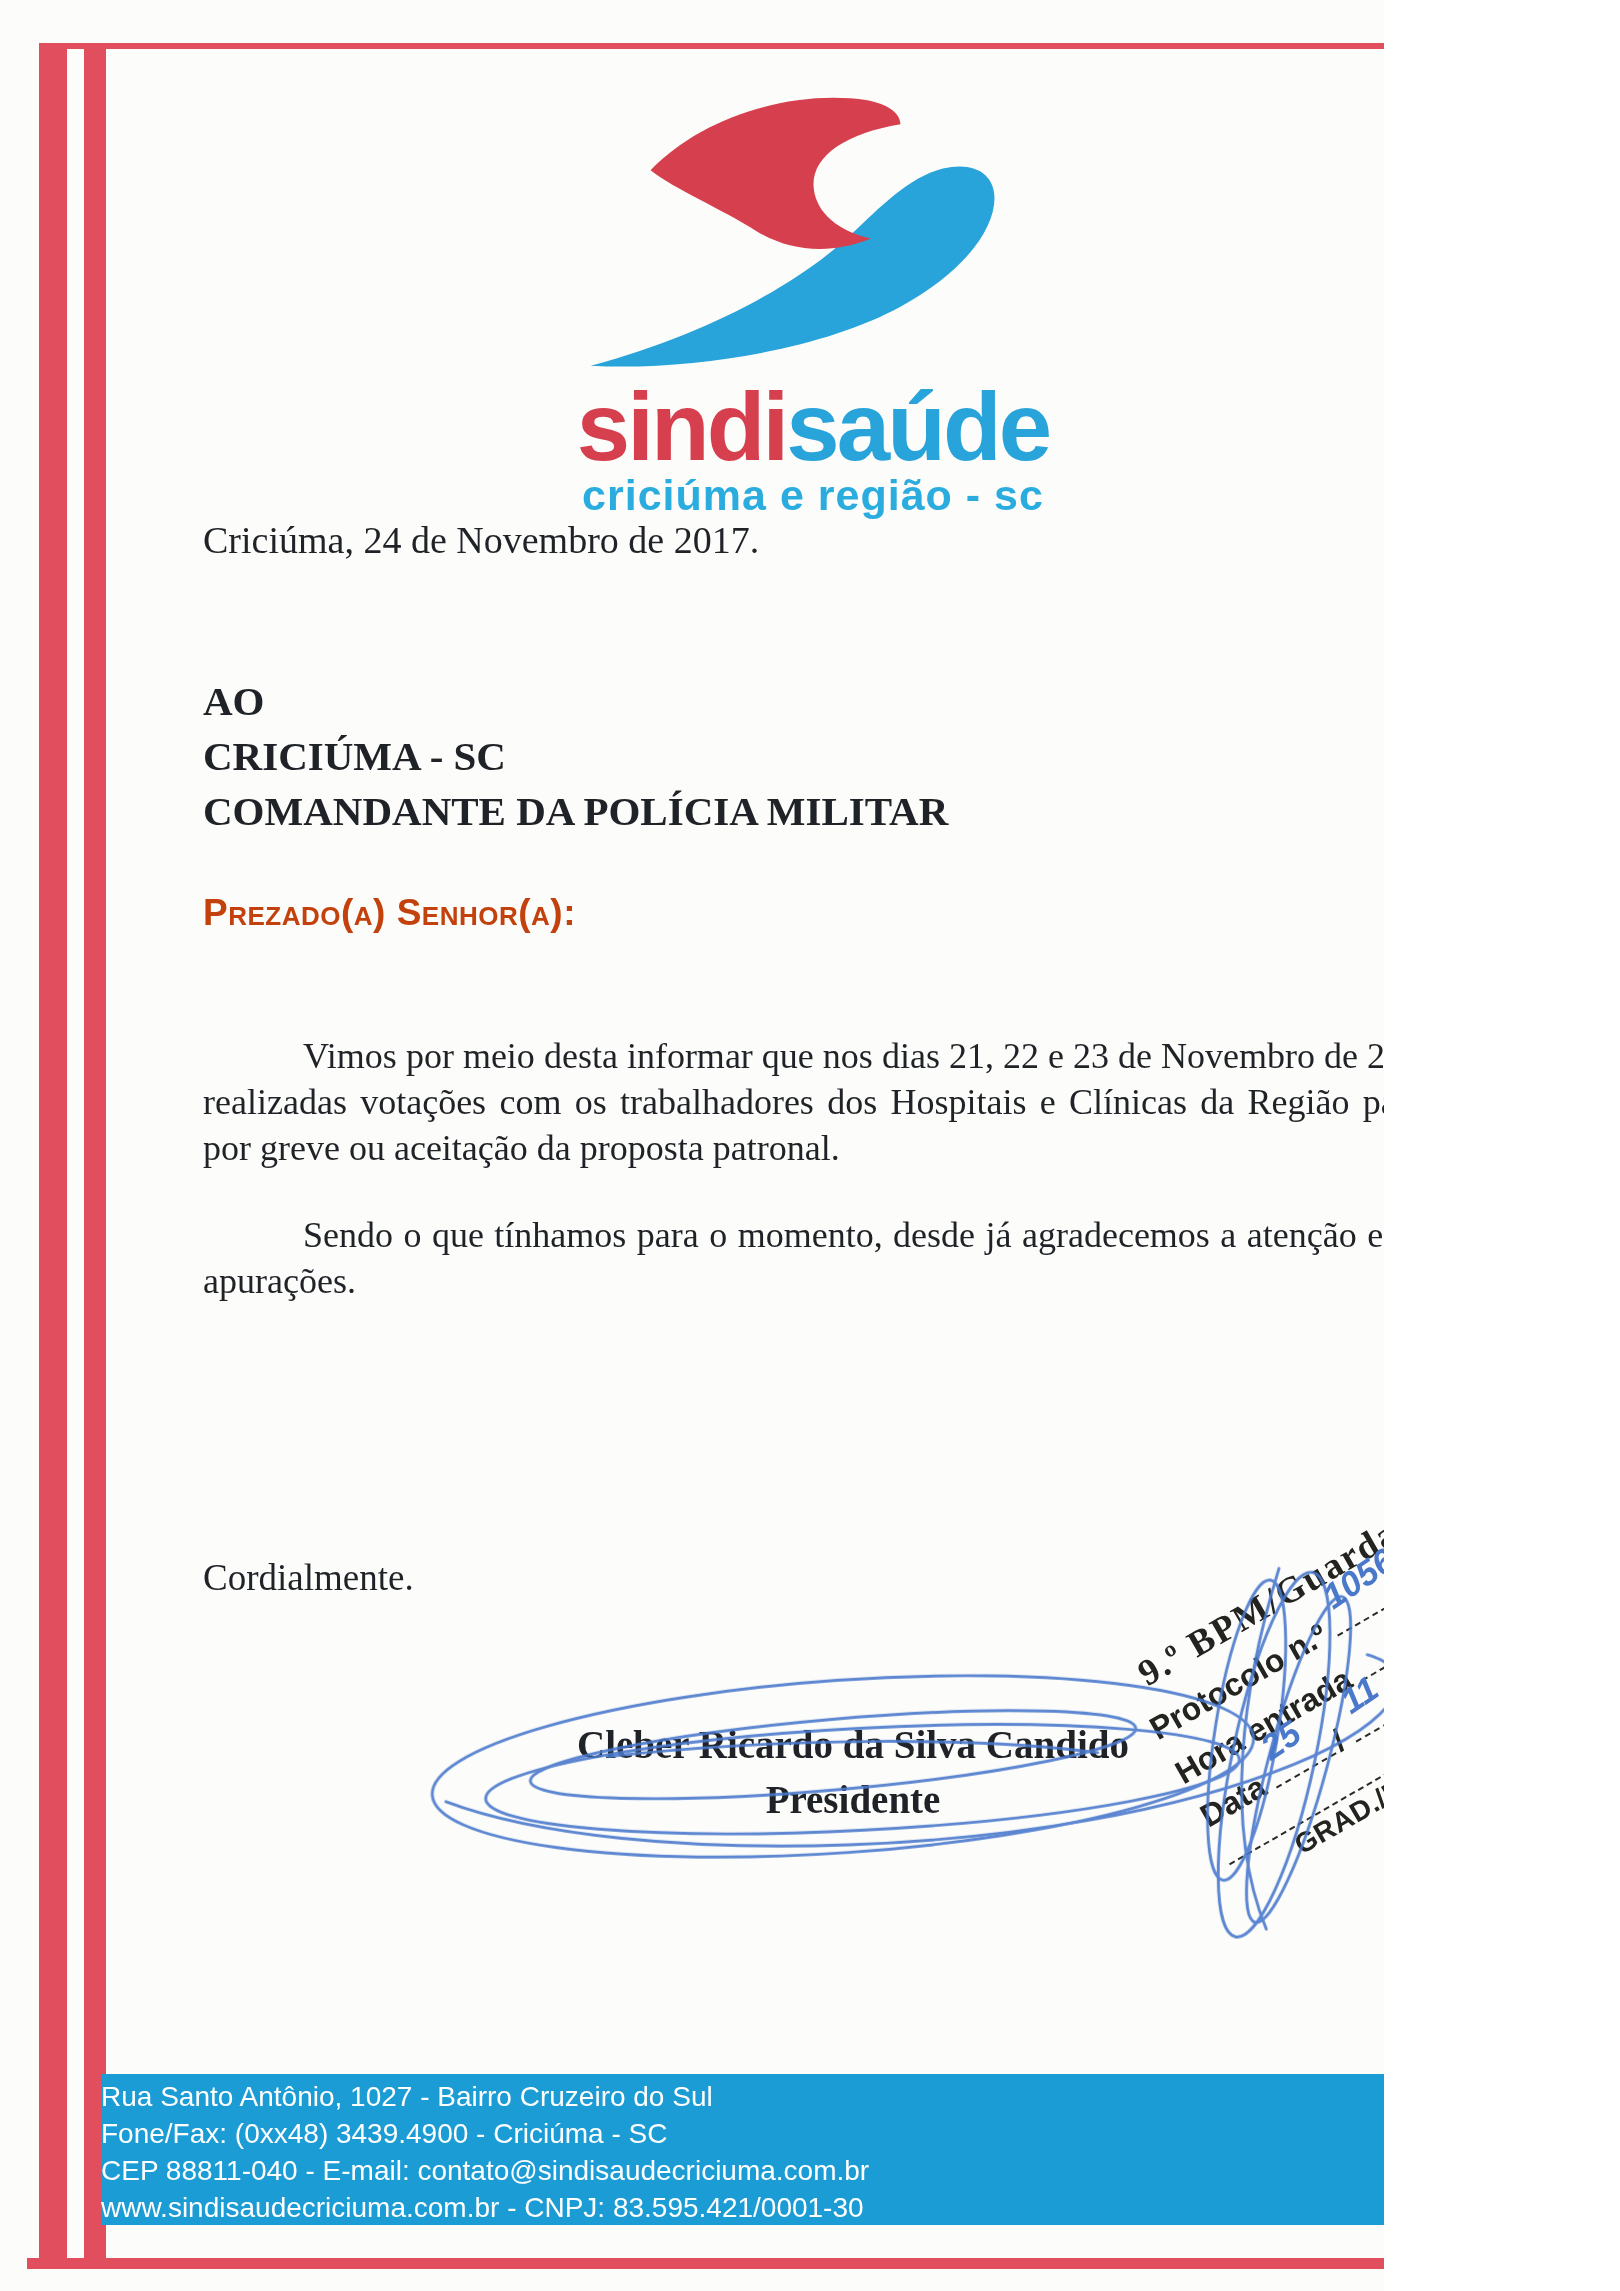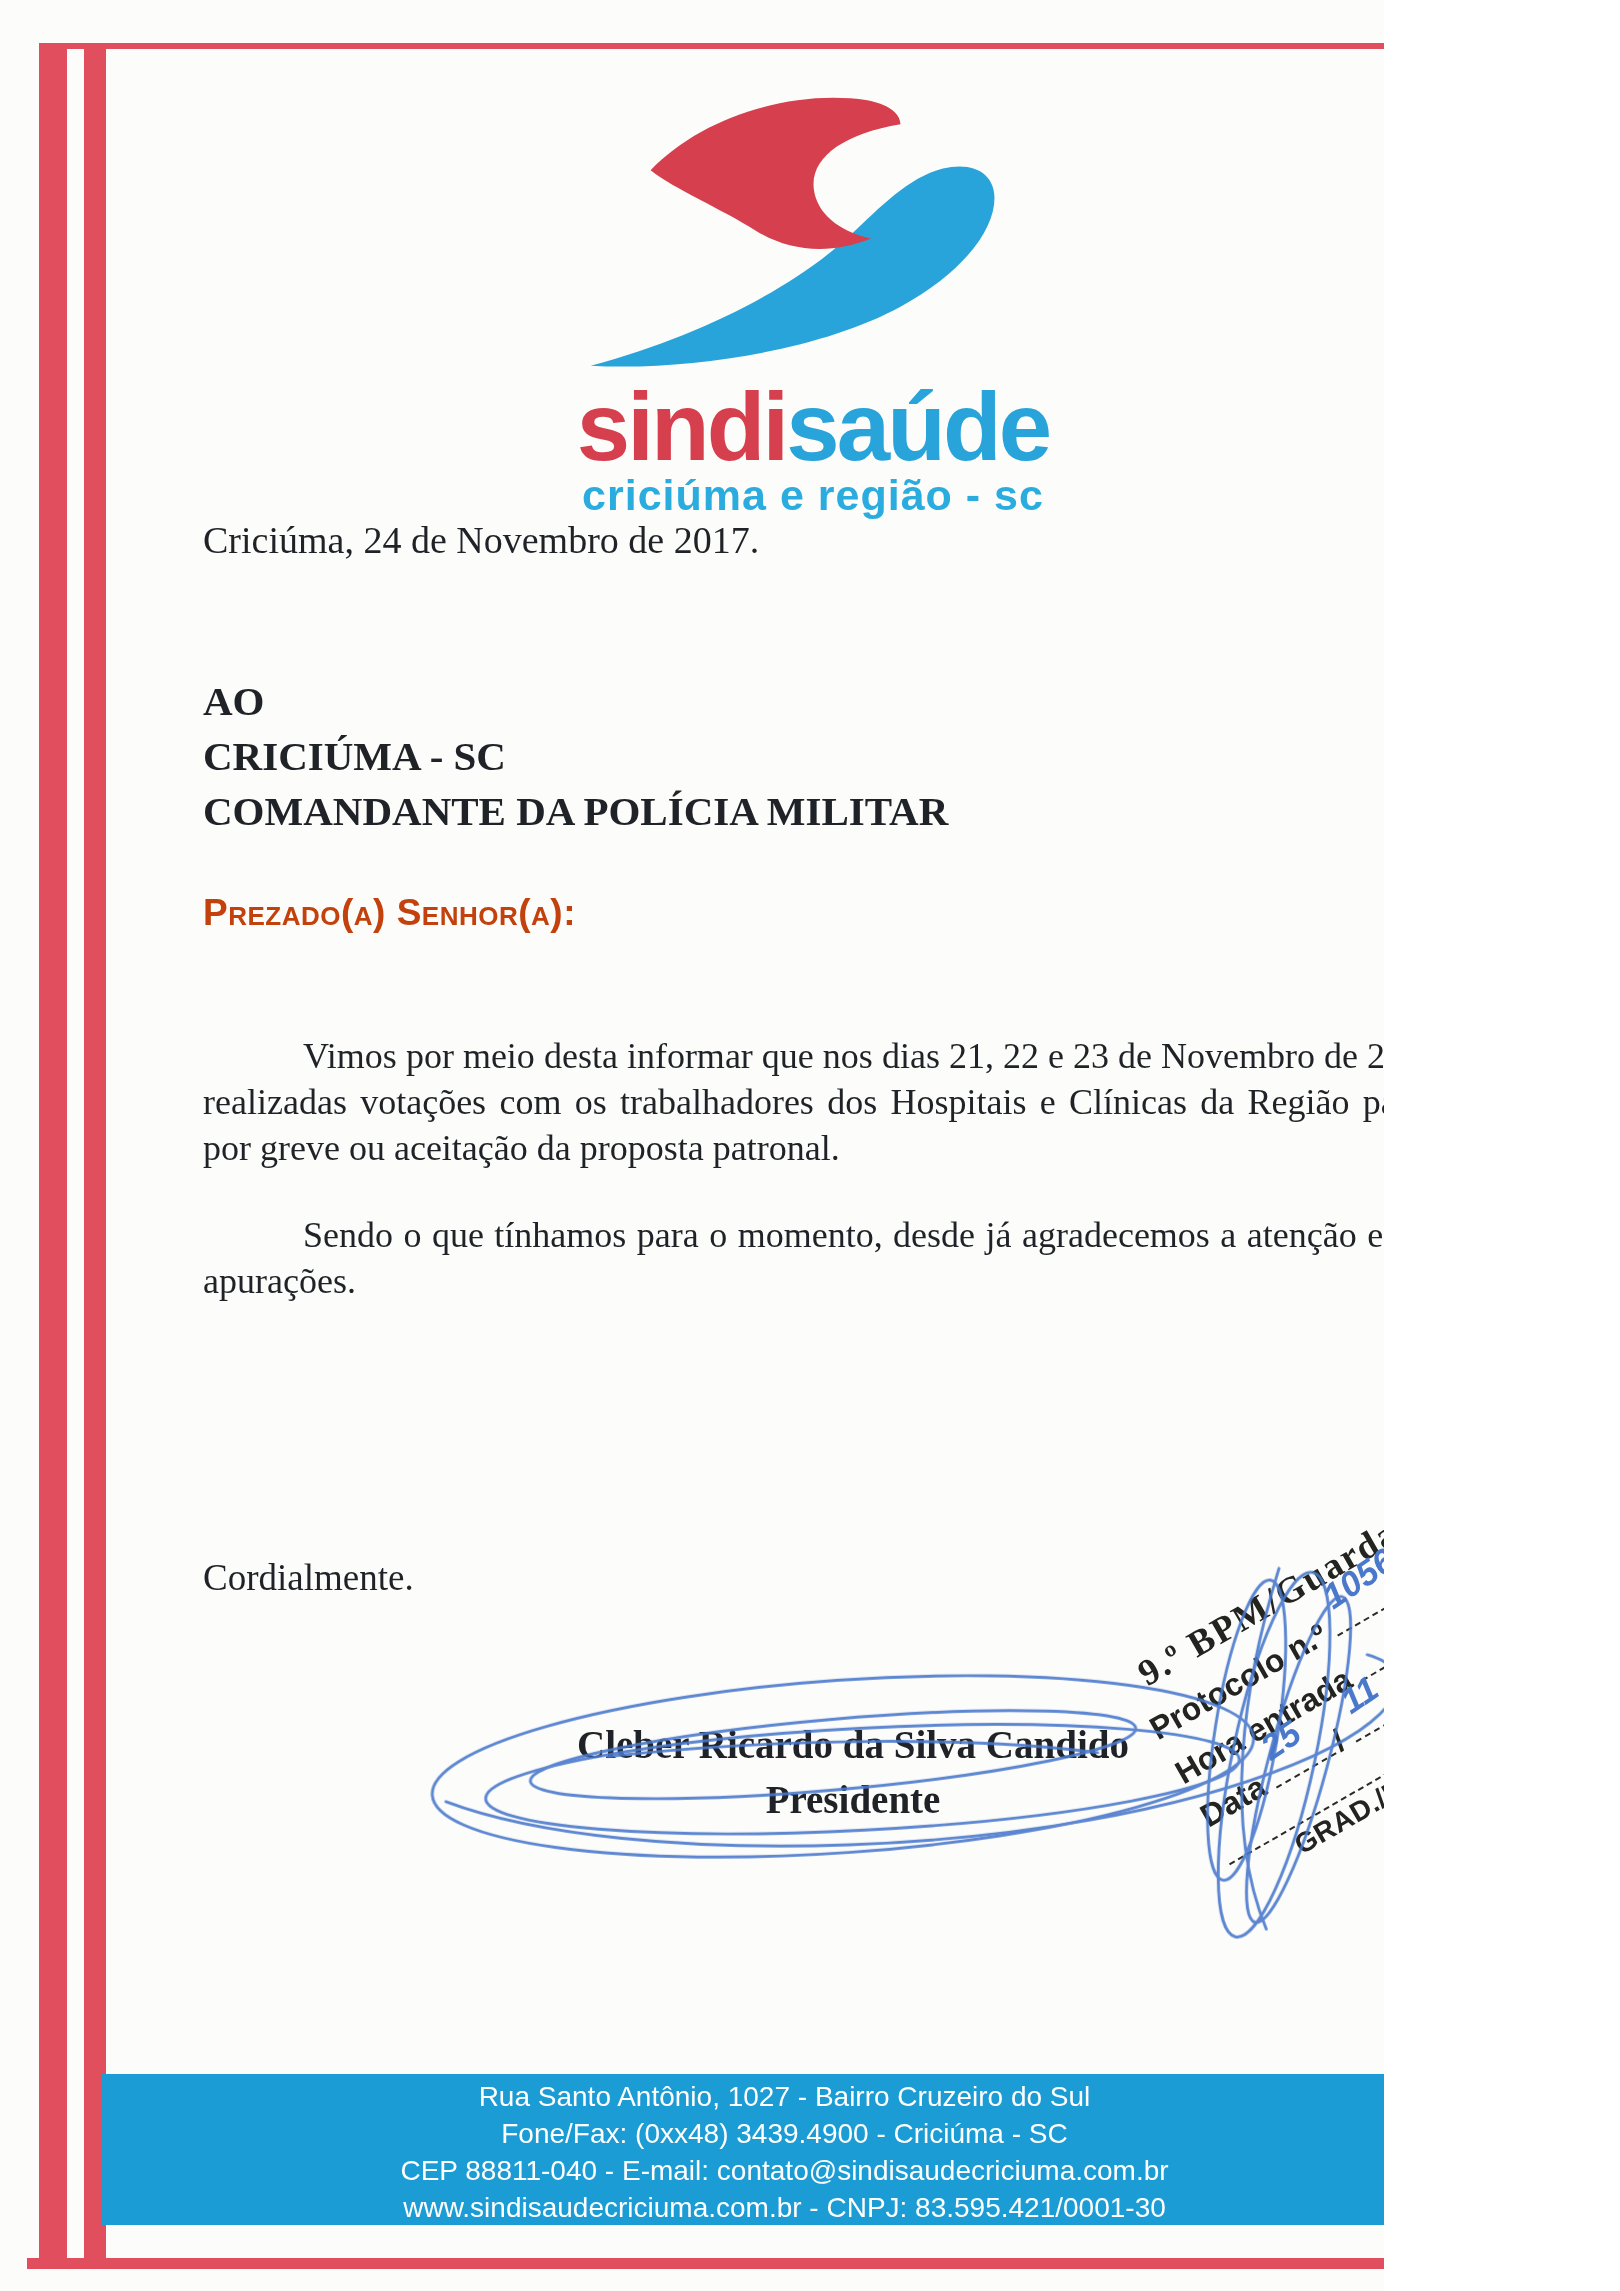--- a/index.html
+++ b/index.html
@@ -84,21 +84,21 @@
     font-style:italic;font-weight:bold;color:#4a79cc;font-size:31px;
     transform:rotate(-7deg);white-space:nowrap;
   }
   
   .pen-overlay{position:absolute;left:0;top:0;z-index:4;pointer-events:none;}
   
   .footer-bar{
     position:absolute;left:101px;top:2074px;width:1408px;height:151px;
     background:#1b9cd5;color:#ffffff;
     font-family:"Liberation Sans","DejaVu Sans",sans-serif;
-    font-size:28px;line-height:37px;text-align:center;
+    font-size:28px;line-height:37px;text-align:left;
     padding-top:3.9px;box-sizing:border-box;
   }
   .footer-bar div{padding-right:41px;white-space:nowrap;}
 </style>
 </head>
 <body>
 
 <div class="page">
 
   <div class="line-red frame-top"></div>

